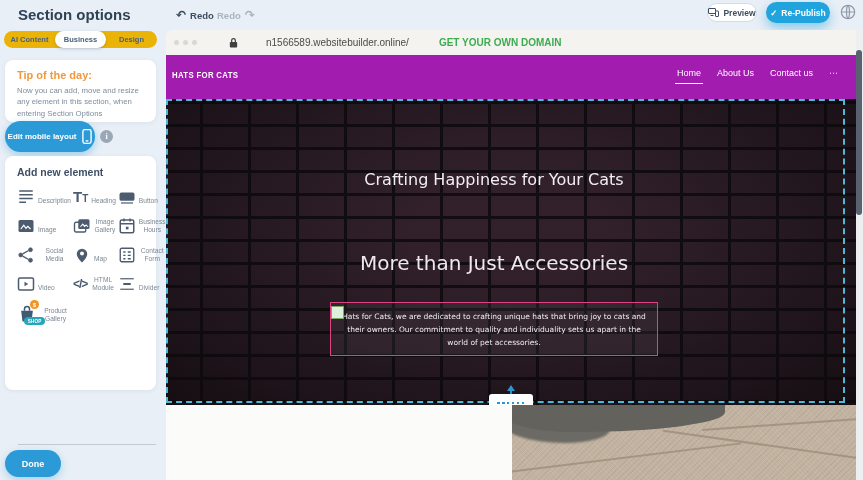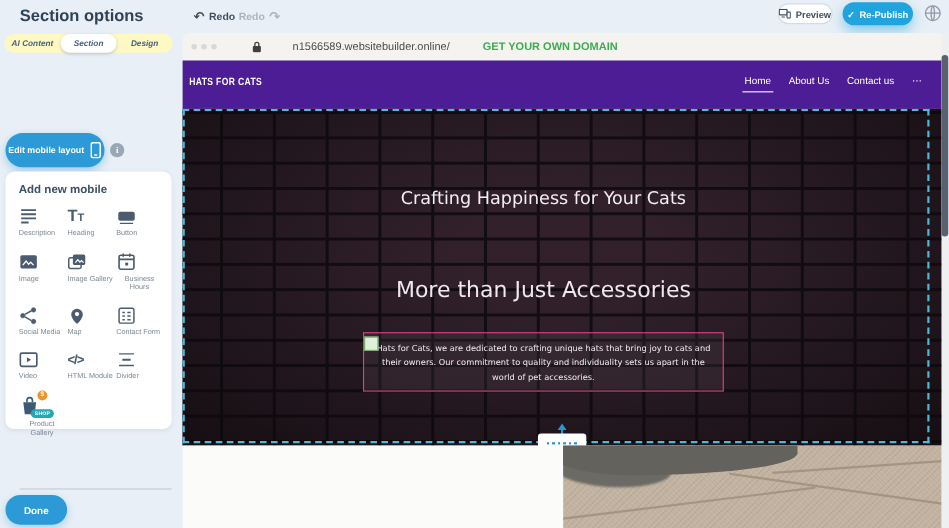--- a/index.html
+++ b/index.html
@@ -10,53 +10,53 @@
   
   .app-title { left:18px; top:6px; font-size:15px; font-weight:700; color:#2f4255; }
   .undo-redo { top:8px; font-size:9.5px; font-weight:700; color:#3d4e60; display:flex; align-items:center; gap:4px; cursor:pointer; }
   .undo-redo .glyph { font-family:"DejaVu Sans", sans-serif; font-size:12px; }
   .redo { color:#a9b4c0; }
   .btn-preview { left:707px; top:3px; width:50px; height:19px; background:#fff; border:1px solid #d3dce4; border-radius:11px; display:flex; align-items:center; justify-content:center; gap:4px; font-size:8.5px; font-weight:700; color:#3d4e60; cursor:pointer; }
   .btn-republish { left:766px; top:2px; width:64px; height:21px; background:#21a3dd; border-radius:12px; display:flex; align-items:center; justify-content:center; gap:4px; font-size:8.5px; font-weight:700; color:#fff; box-shadow:0 5px 12px rgba(33,163,221,.5); cursor:pointer; }
   .globe { left:840px; top:4px; cursor:pointer; }
 
   
-  .tabs { left:4px; top:31px; width:153px; height:17px; background:#fef9c3; border-radius:10px; display:flex;font-style:italic; }
+  .tabs { left:4px; top:31px; width:153px; height:17px; background:#eab308; border-radius:10px; display:flex; }
   .tab { flex:1; display:flex; align-items:center; justify-content:center; font-size:7.5px; font-weight:700; color:#48607a; border-radius:10px; cursor:pointer; }
   .tab.active { background:#fff; box-shadow:0 1px 3px rgba(40,60,90,.25); }
   .card { background:#fff; border-radius:8px; box-shadow:0 1px 4px rgba(50,70,100,.08); }
   .tip-card { left:5px; top:60px; width:151px; height:62px; padding:9px 12px; }
   .tip-title { font-size:11px; font-weight:700; color:#f0993e; margin-bottom:4px; }
   .tip-body { font-size:7.8px; line-height:1.45; color:#7e8d9c; }
   .btn-mobile { left:5px; top:121px; width:90px; height:31px; background:#2b9ad6; border-radius:17px; display:flex; align-items:center; justify-content:center; gap:6px; font-size:8px; font-weight:700; color:#fff; box-shadow:0 3px 8px rgba(43,154,214,.4); cursor:pointer; }
   .info-dot { left:100px; top:130px; width:13px; height:13px; border-radius:50%; background:#9aa7b4; color:#fff; font-size:8px; font-weight:700; display:flex; align-items:center; justify-content:center; font-family:"Liberation Serif", serif; cursor:pointer; }
   .add-card { left:5px; top:156px; width:151px; height:234px; padding:10px 8px 8px 12px; }
   .add-title { font-size:10.5px; font-weight:700; color:#3d5066; margin-bottom:10px; }
   .egrid { display:grid; grid-template-columns:repeat(3,1fr); row-gap:11px; column-gap:2px; }
-  .cell { display:flex; flex-direction:column; align-items:flex-start; text-align:center; gap:3px; color:#4c5c6e; cursor:pointer; }
+  .cell { display:flex; align-items:flex-end; text-align:center; gap:3px; color:#4c5c6e; cursor:pointer; }
   .cell .elabel { font-size:6.6px; color:#7b8794; line-height:1.3; }
   .tt { font-weight:700; color:#4c5c6e; line-height:18px; height:18px; }
   .tt .big { font-size:15px; } .tt .small { font-size:10px; }
   .htmlg { font-weight:700; font-size:12px; letter-spacing:-1px; line-height:18px; height:18px; color:#4c5c6e; }
   .bagwrap { position:relative; width:24px; height:20px; }
   .badge { position:absolute; right:-2px; top:-4px; width:9px; height:9px; border-radius:50%; background:#f09425; color:#fff; font-size:6px; font-weight:700; display:flex; align-items:center; justify-content:center; }
   .shop-pill { position:absolute; right:-8px; bottom:-1px; background:#27a6b8; color:#fff; font-size:4.6px; font-weight:700; padding:1.5px 3.5px; border-radius:5px; letter-spacing:.2px; }
   .side-divider { left:18px; top:444px; width:138px; height:1px; background:#c3cad1; }
   .btn-done { left:5px; top:450px; width:56px; height:27px; background:#2b9ad6; border-radius:14px; display:flex; align-items:center; justify-content:center; font-size:9px; font-weight:700; color:#fff; box-shadow:0 3px 8px rgba(43,154,214,.35); cursor:pointer; }
 
   
   .chrome { left:166px; top:30px; width:697px; height:25px; background:#f4f3f0; border-radius:7px 7px 0 0; display:flex; align-items:center;gap:22px; }
   .cdots { display:flex; gap:4px; margin-left:8px; }
   .cdot { width:5px; height:5px; border-radius:50%; background:#d9d8d3; }
   .url { font-size:10px; color:#4b4b48; margin-left:6px; }
   .domain-link { font-size:10px; font-weight:700; color:#3bad4f; margin-left:8px; cursor:pointer; }
   .lockwrap { margin-left:10px; display:flex; }
 
   
-  .site-header { left:166px; top:55px; width:690px; height:44px; background:#4c1d95; }
+  .site-header { left:166px; top:55px; width:690px; height:44px; background:#a21caf; }
   .logo { position:absolute; left:6px; top:14px; color:#fff; font-size:9.5px; font-weight:700; letter-spacing:.4px; transform:scaleX(.82); transform-origin:left; white-space:nowrap; }
   .nav { position:absolute; right:18px; top:13px; display:flex; gap:16px; align-items:center; }
   .nav-item { color:#fff; font-size:9px; cursor:pointer; position:relative; }
   .nav-item.current:after { content:""; position:absolute; left:-2px; right:-2px; bottom:-6px; height:1.5px; background:#fff; }
 
   .hero { left:166px; top:99px; width:690px; height:306px;
     background-color:#37242f;
     background-image:linear-gradient(90deg,#120d11 0 3px,transparent 3px),linear-gradient(#120d11 0 3px,transparent 3px);
     background-size:48px 23px; background-position:-14px 2px; }
   .hero-vignette { position:absolute; inset:0; background:radial-gradient(ellipse at 50% 42%, rgba(18,12,16,.15) 20%, rgba(14,9,13,.55) 70%, rgba(12,8,11,.8) 100%); }
@@ -128,43 +128,47 @@
       <circle cx="12" cy="12" r="10"></circle>
         <path d="M2 12h20M12 2c3 3 3 17 0 20M12 2c-3 3-3 17 0 20"></path>
     </svg>
   </div>
 
   <div class="abs tabs">
     <div class="tab">
         <span>AI Content</span>
       </div>
     <div class="tab active">
-        <span>Section</span>
+        <span>Business</span>
       </div>
     <div class="tab">
         <span>Design</span>
       </div>
   </div>
 
+  <div class="abs card tip-card">
+    <div class="tip-title">Tip of the day:</div>
+    <div class="tip-body">Now you can add, move and resize any element in this section, when entering Section Options</div>
+  </div>
 
   <div class="abs btn-mobile">
     <span>Edit mobile layout</span>
     <span>
       <svg width="10" height="15" viewBox="0 0 14 22" fill="none" stroke="#fff" stroke-width="2">
         <rect x="1" y="1" width="12" height="20" rx="2.5"></rect>
           <path d="M5 17.5h4"></path>
       </svg>
     </span>
   </div>
   <div class="abs info-dot">
       <span>i</span>
     </div>
 
   <div class="abs card add-card">
-    <div class="add-title">Add new mobile</div>
+    <div class="add-title">Add new element</div>
     <div class="egrid">
 
       <div class="cell">
         <span>
           <svg width="18" height="18" viewBox="0 0 24 24" fill="none" stroke="#4c5c6e" stroke-width="2.2">
             <path d="M3 6h18M3 11h18M3 16h18M3 21h9" transform="translate(0,-2)"></path>
           </svg>
         </span>
         <span class="elabel">Description</span>
       </div>

